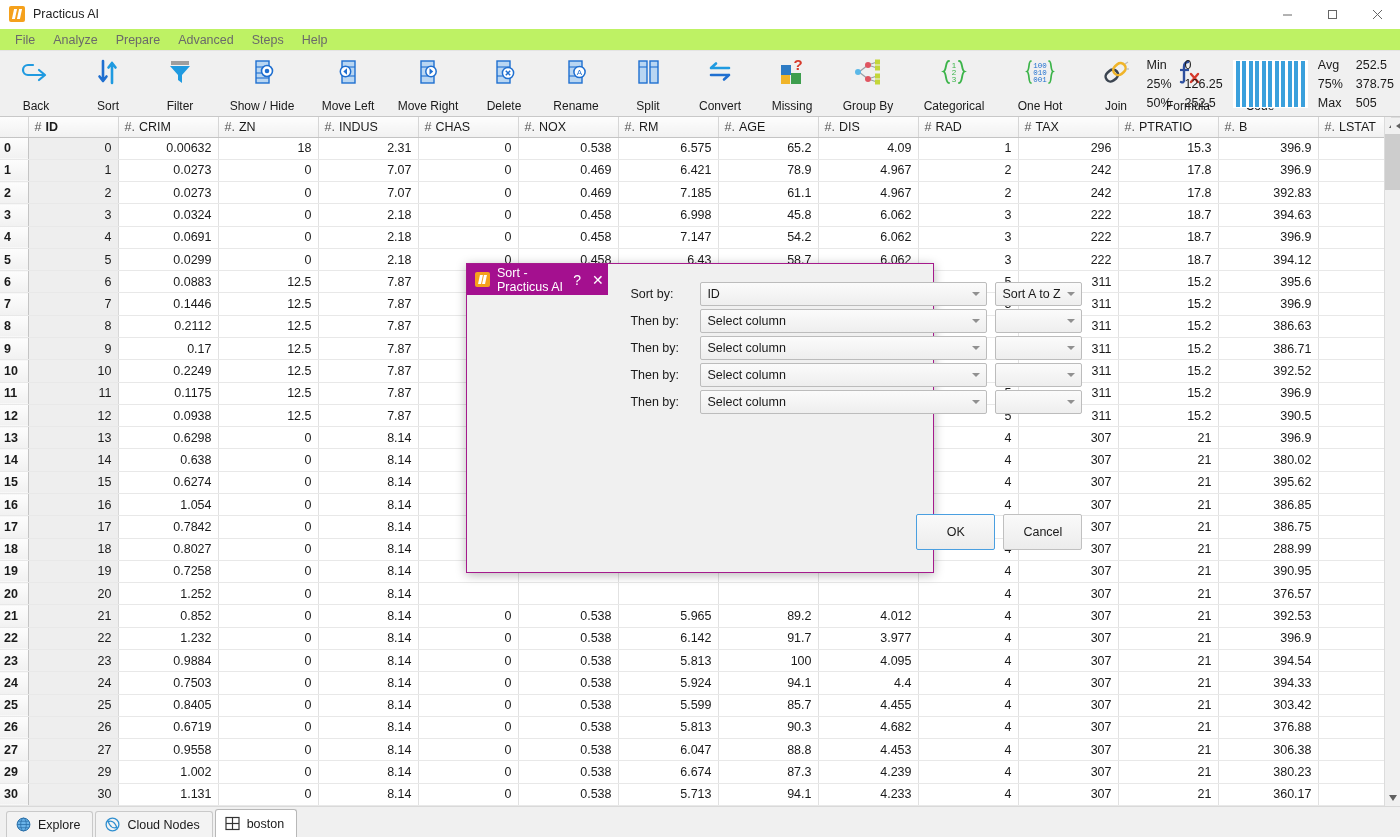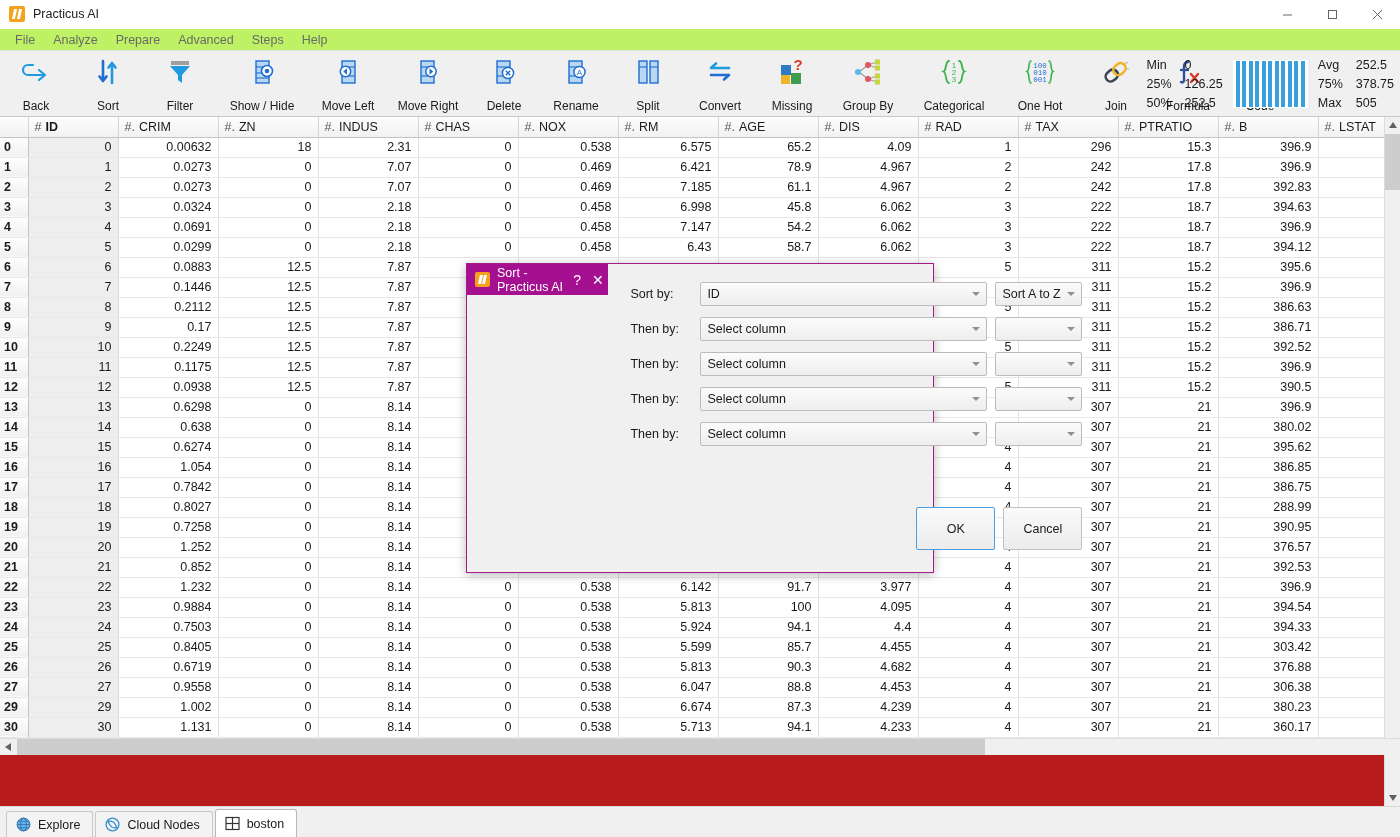--- a/index.html
+++ b/index.html
@@ -149,23 +149,23 @@
     width: 4px;
     background: #3aa0dc;
     height: 46px;
   }
 
   
   .grid-wrap {
     flex: 1 1 auto;
     position: relative;
     overflow: hidden;
-    background: #b91c1c;
-    display: flex;
-    flex-direction: column;
+    background: #0ea5e9;
+    display: flex;
+    flex-direction: row;
   }
   table.grid {
     border-collapse: collapse;
     table-layout: fixed;
     font-size: 12.5px;
     width: 1386px;
   }
   table.grid th {
     height: 20px;
     background: linear-gradient(to bottom, #fdfdfd 0%, #f1f1f1 100%);
@@ -328,21 +328,21 @@
     font-size: 14px; color: #fff;
   }
   .dlg-body {
     flex: 1 1 auto;
     padding: 18px 22px 0 22px;
     position: relative;
   }
   .dlg-row {
     display: flex;
     align-items: center;
-    margin-bottom: 11px;
+    margin-bottom: 3px;
   }
   .dlg-label {
     width: 70px;
     font-size: 12.5px;
     color: #1a1a1a;
   }
   .combo {
     height: 24px;
     background: linear-gradient(to bottom, #fbfbfb 0%, #eeeeee 100%);
     border: 1px solid #bcbcbc;
@@ -364,21 +364,21 @@
     border-top: 4px solid #909090;
   }
   .combo-main { width: 287px; }
   .combo-dir  { width: 87px; margin-left: 8px; }
   .dlg-actions {
     position: absolute;
     right: 22px; bottom: 22px;
     display: flex;
   }
   .pbtn {
-    width: 79px; height: 43px;
+    width: 79px; height: 36px;
     background: linear-gradient(to bottom, #fafafa 0%, #ececec 100%);
     border: 1px solid #c0c0c0;
     border-radius: 2px;
     font-size: 12.5px;
     color: #1a1a1a;
     display: flex; align-items: center; justify-content: center;
     margin-left: 8px;
     cursor: default;
   }
   .pbtn.default { border: 1px solid #4a9fe0; }

